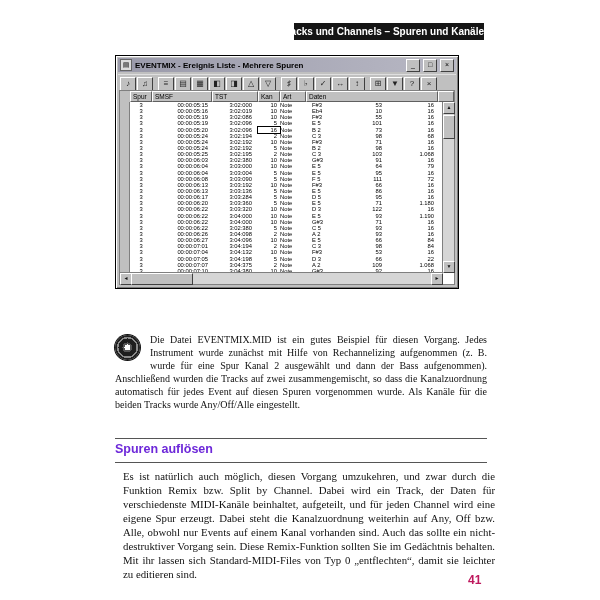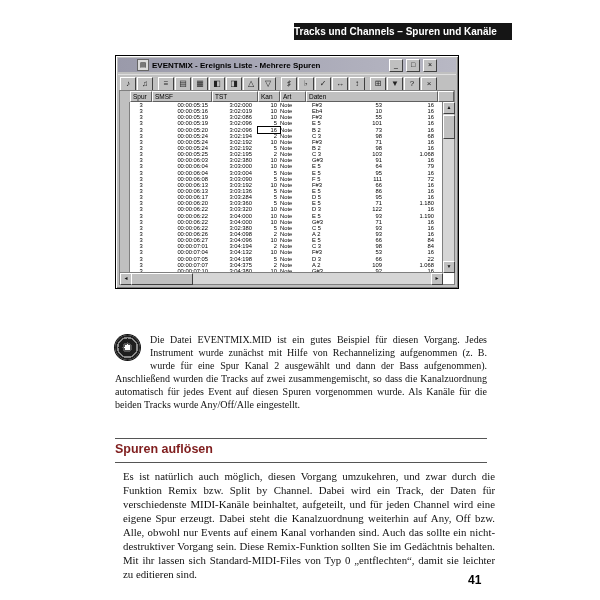--- a/index.html
+++ b/index.html
@@ -1,30 +1,30 @@
 <!DOCTYPE html>
 <html><head>
 <meta charset="utf-8">
 <style>
   html,body{margin:0;padding:0;background:#888;}
   .page{position:relative;width:600px;height:600px;background:#ffffff;overflow:hidden;
         font-family:"Liberation Serif", serif;color:#111;}
 
   
-  .chapter-bar{position:absolute;left:294px;top:23px;width:218px;height:17px;
-    background:#151515;border-radius:0;display:flex;align-items:center;justify-content:flex-start;}
+  .chapter-bar{position:absolute;left:294px;top:23px;width:190px;height:17px;
+    background:#151515;border-radius:0;display:flex;align-items:center;justify-content:flex-end;}
   .chapter-bar span{color:#fff;font-family:"Liberation Sans",sans-serif;font-weight:bold;
     font-size:10px;white-space:nowrap;}
 
   
   .win{position:absolute;left:115px;top:55px;width:342px;height:232px;background:#c0c0c0;
     border:1px solid #000;box-shadow:inset 1px 1px 0 #fff, inset -1px -1px 0 #7a7a7a;
     font-family:"Liberation Sans",sans-serif;}
   .titlebar{height:14px;margin:2px;background:linear-gradient(90deg,#9a9aaa,#b8b8c4);
-    display:flex;align-items:center;padding:0 19px;gap:3px;}
+    display:flex;align-items:center;padding:0 2px;gap:3px;}
   .title-icon{width:10px;height:10px;background:#dcdcdc;border:1px solid #666;font-size:7px;
     line-height:9px;text-align:center;}
   .title-text{flex:1;font-size:8px;font-weight:bold;color:#000;white-space:nowrap;overflow:hidden;}
   .winbtn{width:12px;height:11px;background:#c0c0c0;border:1px solid;border-color:#fff #404040 #404040 #fff;
     font-size:7px;line-height:9px;text-align:center;color:#000;}
   .toolbar{height:16px;margin:0 2px;display:flex;align-items:center;gap:1px;padding:1px 2px;
     background:#c0c0c0;border-top:1px solid #dfdfdf;}
   .tbtn{width:14px;height:13px;background:#c0c0c0;border:1px solid;border-color:#fff #404040 #404040 #fff;
     font-size:8px;line-height:11px;text-align:center;color:#222;flex:0 0 auto;}
 
@@ -72,26 +72,26 @@
   .cd-block{position:absolute;left:115px;top:333px;width:372px;font-size:10px;line-height:1.3;
     text-align:justify;}
   .cd-icon{float:left;width:25px;height:25px;margin:2px 10px 2px 0;border-radius:50%;
     background:radial-gradient(circle at 50% 50%, #ffffff 0 3px, #555 3px 5px, #1e1e1e 5px 9px, #8a8a8a 9px 10.5px, #202020 10.5px 12.5px);
     box-shadow:0 0 0 1px #111;}
 
   
   .rule{position:absolute;left:115px;width:372px;height:0;border-top:1px solid #555;}
   .rule1{top:438px;} .rule2{top:462px;}
   .section-title{position:absolute;left:115px;top:442px;
-    font-family:"Liberation Sans",sans-serif;font-weight:bold;font-size:12.5px;color:#7f1d1d;}
+    font-family:"Liberation Sans",sans-serif;font-weight:bold;font-size:12.5px;color:#6d28d9;}
   .section-body{position:absolute;left:115px;top:469px;width:372px;font-size:10.8px;line-height:1.3;
     text-align:justify;margin-left:8px;}
 
   .page-num{position:absolute;left:468px;top:573px;font-family:"Liberation Sans",sans-serif;
-    font-weight:bold;font-size:12px;color:#000000;}
+    font-weight:bold;font-size:12px;color:#be185d;}
 </style>
 </head>
 <body>
 
 <div class="page">
 
   <div class="chapter-bar">
     <span>Tracks und Channels – Spuren und Kanäle</span>
   </div>
 

